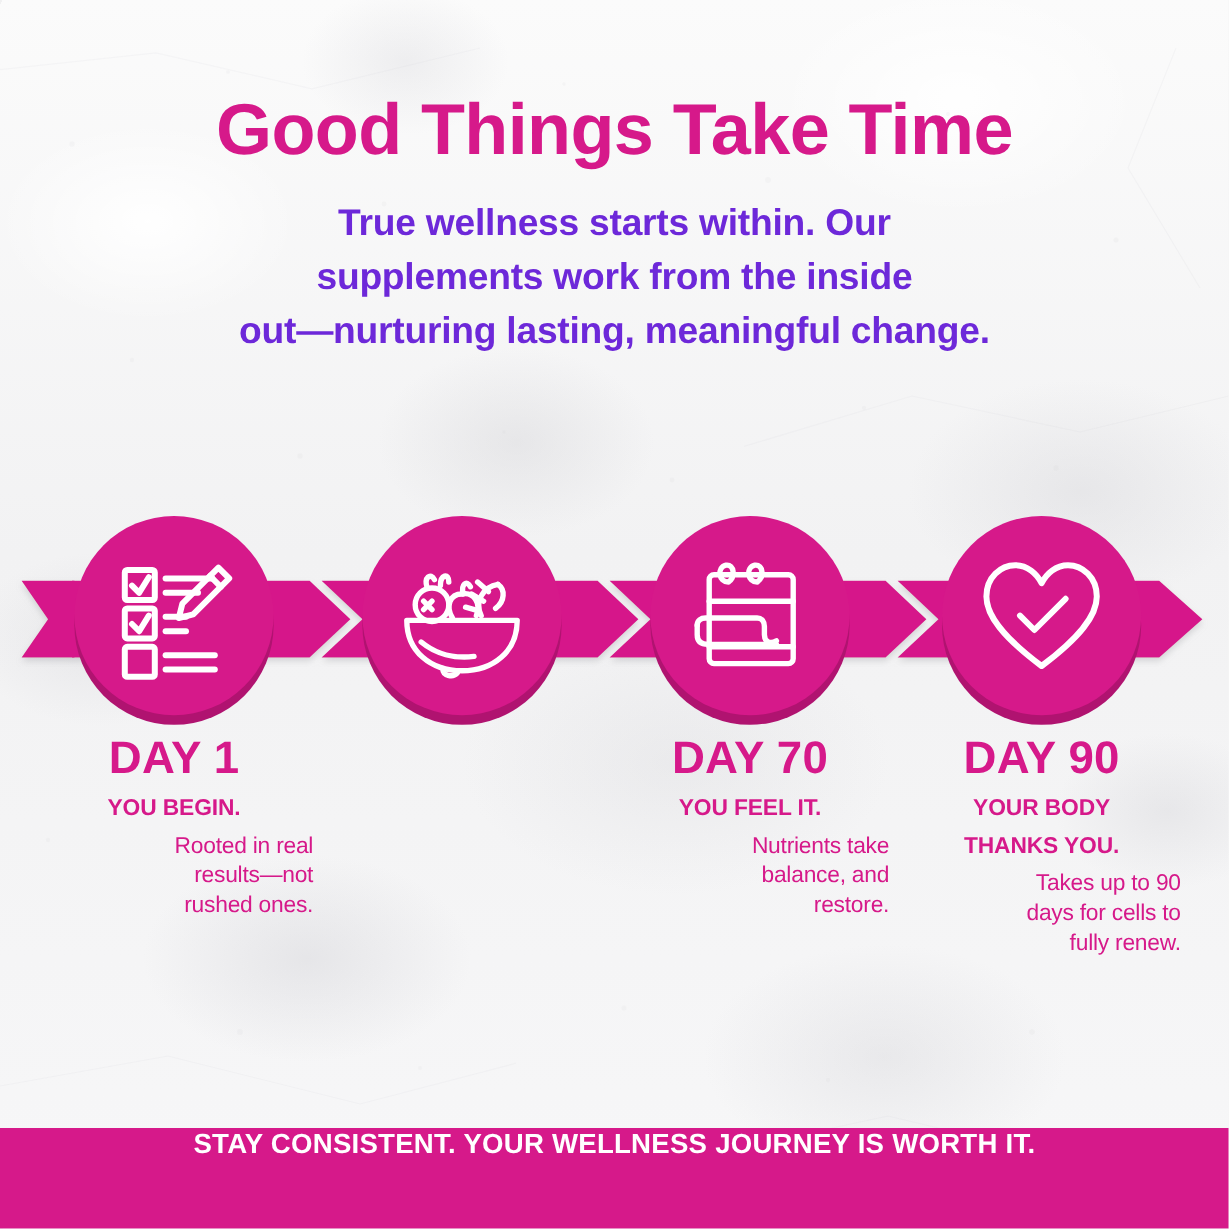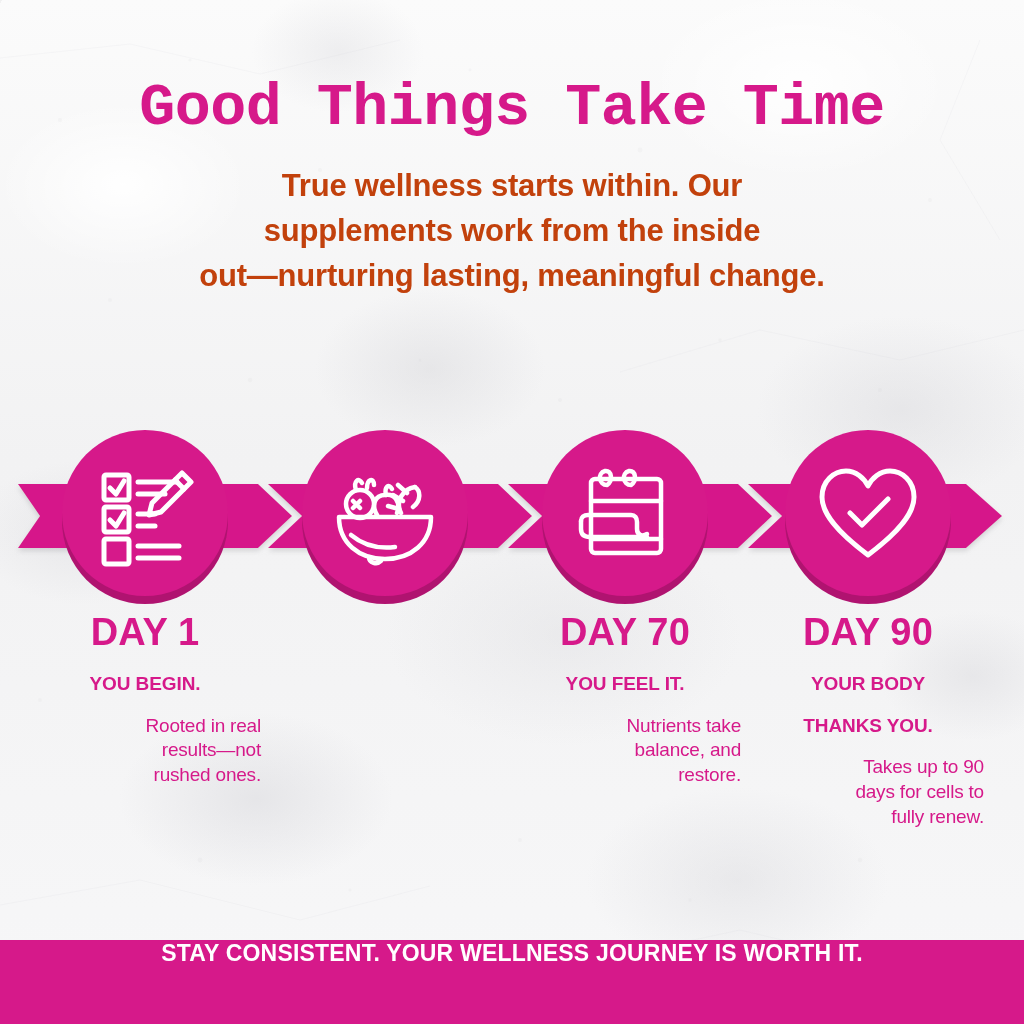--- a/index.html
+++ b/index.html
@@ -57,29 +57,29 @@
     padding-top: 78px;
     text-align: center;
   }
   .headline {
     margin: 0;
     font-size: 60px;
     line-height: 1.0;
     font-weight: 700;
     letter-spacing: -0.5px;
     color: #d6198a;
-    font-family: Liberation Mono, monospace;
+    font-family: Liberation Sans, sans-serif;
   }
   .subhead {
     margin: 26px auto 0;
     width: 860px;
     font-size: 31px;
     line-height: 1.45;
     font-weight: 600;
-    color: #c2410c;
+    color: #6d28d9;
     letter-spacing: -0.2px;
   }
   .subhead span { display: block; }
 
   
   .ribbon-layer {
     position: absolute;
     left: 0; top: 476px;
     width: 1024px;
     height: 80px;
@@ -136,21 +136,21 @@
     font-size: 38px;
     font-weight: 700;
     letter-spacing: 0.2px;
     line-height: 1.1;
     margin: 0 0 7px;
   }
   .cap-lead {
     font-size: 19px;
     font-weight: 700;
     line-height: 1.25;
-    margin: 18px;
+    margin: 8px;
     letter-spacing: -0.1px;
   }
   .cap-body {
     font-size: 19px;
     font-weight: 500;
     line-height: 1.3;
     margin: 0;
     letter-spacing: -0.2px;
     text-align: right;
   }

